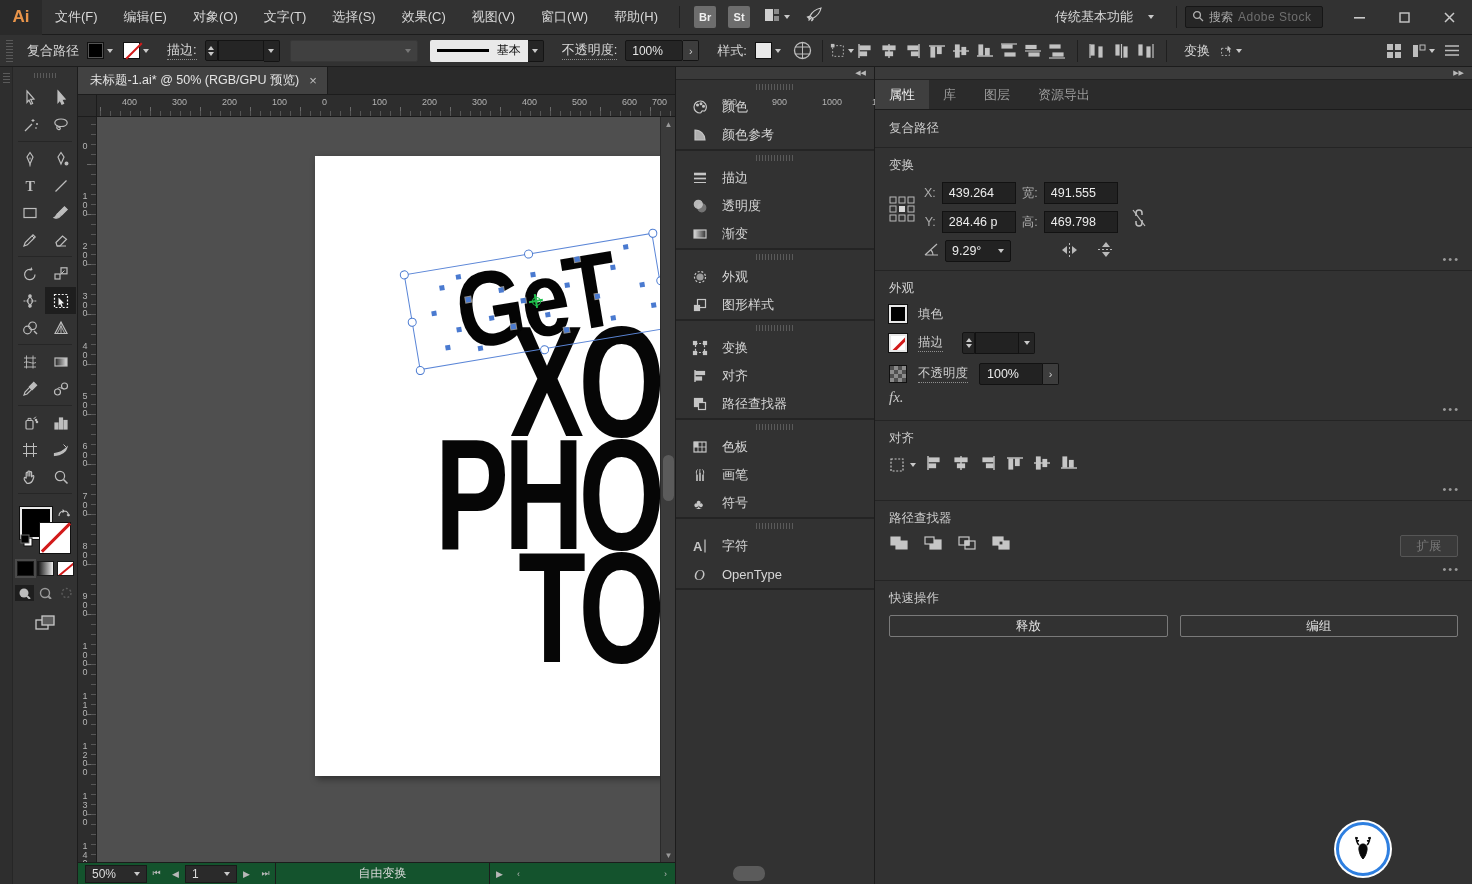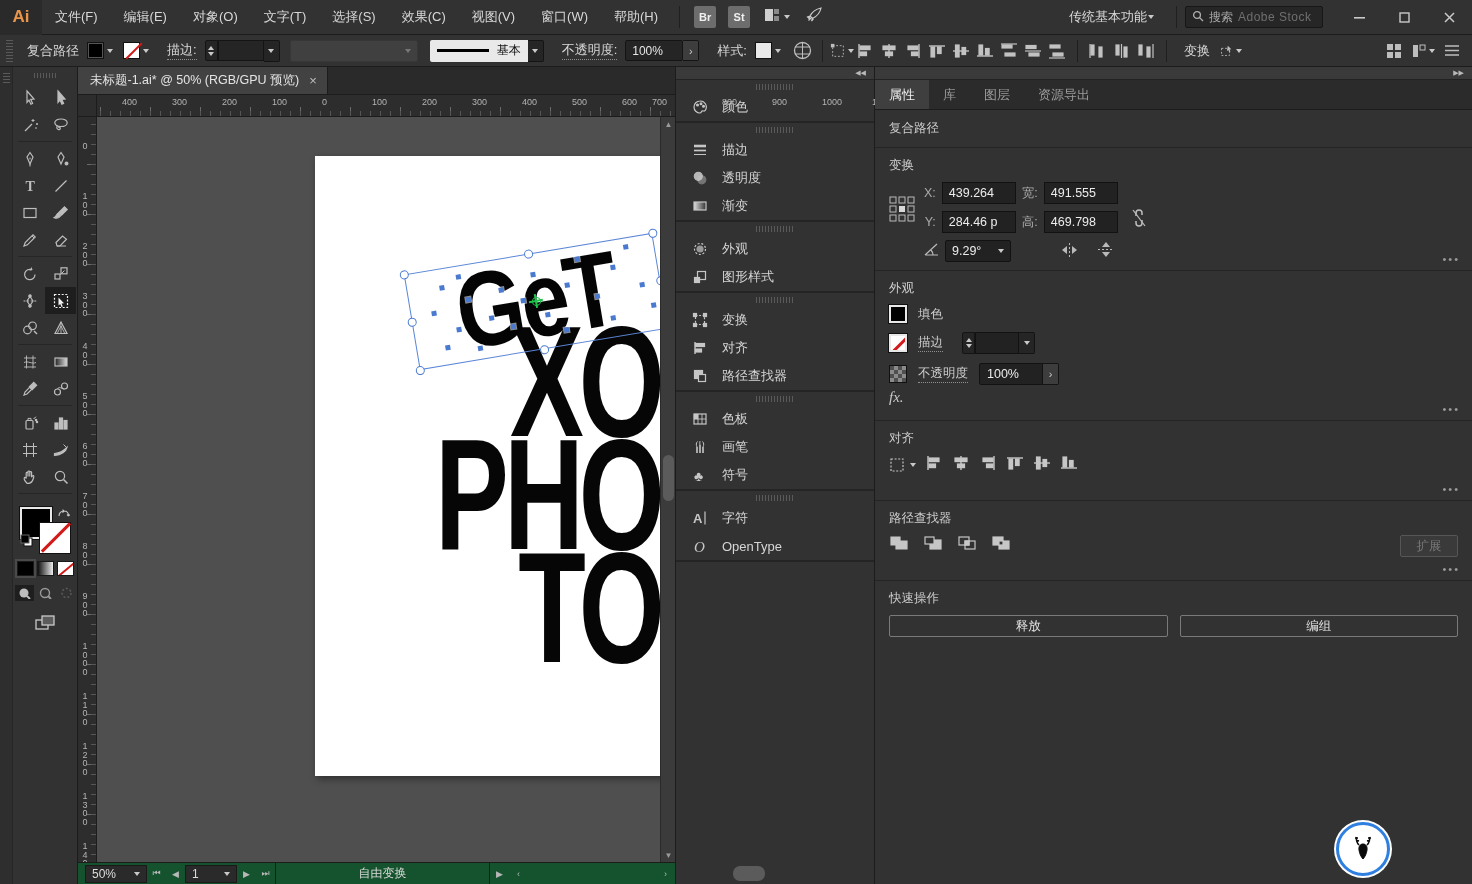--- a/index.html
+++ b/index.html
@@ -13,21 +13,21 @@
     color:#e8944a; font-weight:bold; font-size:17px; background:#2a2a2a; }
   .menus { display:flex; align-items:center; height:100%; }
   .menu-item { padding:0 13px; font-size:13px; color:#d8d8d8; height:100%; display:flex; align-items:center; cursor:default; }
   .mb-sep { width:1px; height:22px; background:#1f1f1f; margin:0 8px; }
   .sq-btn { width:22px; height:22px; background:#6d6d6d; color:#f0f0f0; font-size:11px; font-weight:bold;
     display:flex; align-items:center; justify-content:center; border-radius:2px; margin:0 6px; }
   .icon-btn { display:flex; align-items:center; gap:4px; padding:0 8px; height:100%; }
   .caret { width:0; height:0; border-left:3.5px solid transparent; border-right:3.5px solid transparent; border-top:4px solid #c9c9c9; display:inline-block; }
   .caret-up { width:0; height:0; border-left:3.5px solid transparent; border-right:3.5px solid transparent; border-bottom:4px solid #c9c9c9; display:inline-block; }
   .spacer { flex:1; }
-  .workspace { display:flex; align-items:center; gap:1px; font-size:13px; color:#d8d8d8; padding:0 14px;justify-content:center; }
+  .workspace { display:flex; align-items:center; gap:15px; font-size:13px; color:#d8d8d8; padding:0 14px;justify-content:center; }
   .searchbox { width:138px; height:22px; background:#262626; border:1px solid #161616; border-radius:2px;
     display:flex; align-items:center; gap:5px; padding:0 6px; font-size:12px; }
   .searchbox .pfx { color:#a8a8a8; } .searchbox .ph { color:#6f6f6f; letter-spacing:.5px; }
   .win-controls { display:flex; height:35px; margin-left:14px; }
   .win-btn { width:45px; height:35px; display:flex; align-items:center; justify-content:center; color:#c9c9c9; font-size:13px; }
 
   
   .controlbar { height:32px; flex:0 0 32px; display:flex; align-items:center; border-bottom:1px solid #1c1c1c; background:#323232; padding-left:4px; }
   .grip-v { width:7px; height:22px; margin:0 6px 0 2px;
     background:repeating-linear-gradient(0deg,#5a5a5a 0 1px,transparent 1px 3px); }
@@ -809,20 +809,29 @@
               <span class="ic">
                 <svg width="16" height="16" viewBox="0 0 16 16" fill="none" stroke="currentColor" stroke-width="1.2">
                   <path d="M8 2a6 6 0 100 12c1.6 0 1-1.7 2.3-2.1 1.2-.4 2.1 1 3-.6A6 6 0 008 2z"></path>
                   <circle cx="5.5" cy="6" r=".9" fill="currentColor"></circle>
                   <circle cx="9" cy="4.8" r=".9" fill="currentColor"></circle>
                   <circle cx="11.5" cy="7.2" r=".9" fill="currentColor"></circle>
                 </svg>
               </span>
               <span>颜色</span>
             </div>
+            <div class="prow">
+              <span class="ic">
+                <svg width="16" height="16" viewBox="0 0 16 16" fill="none" stroke="currentColor" stroke-width="1.2">
+                  <path d="M3 13V3c5.5 0 10 4.5 10 10z" fill="currentColor" stroke="none" opacity=".85"></path>
+                  <path d="M3 13V3c5.5 0 10 4.5 10 10z"></path>
+                </svg>
+              </span>
+              <span>颜色参考</span>
+            </div>
           </div>
           <div class="pgroup">
             <div class="pgrip"></div>
             <div class="prow">
               <span class="ic">
                 <svg width="16" height="16" viewBox="0 0 16 16" fill="none" stroke="currentColor" stroke-width="1.2">
                   <path d="M2 4h12" stroke-width="2.6"></path>
                   <path d="M2 8.5h12" stroke-width="1.7"></path>
                   <path d="M2 12.5h12" stroke-width="1"></path>
                 </svg>

